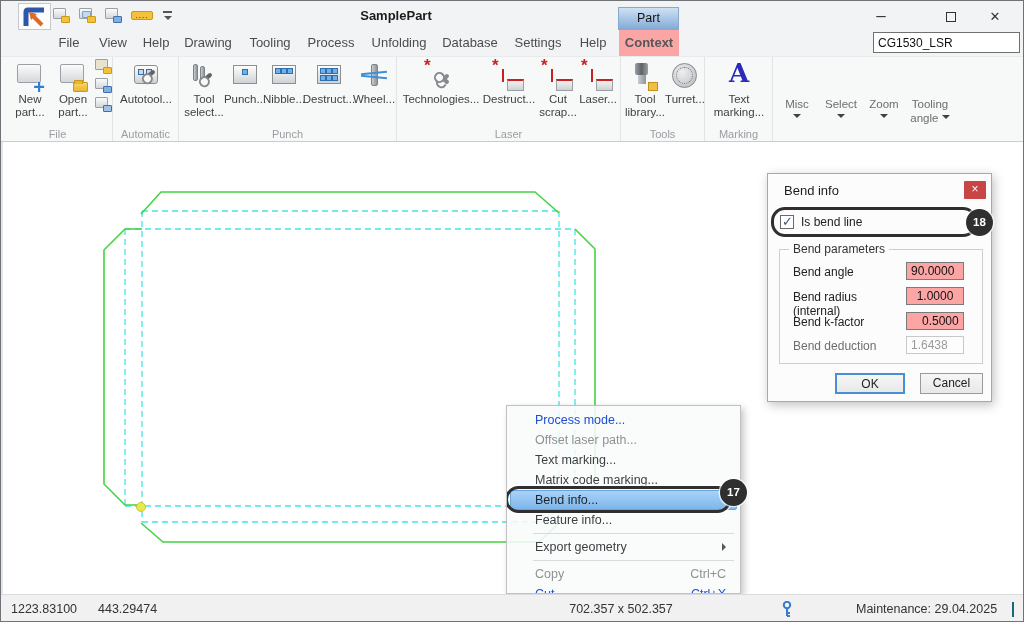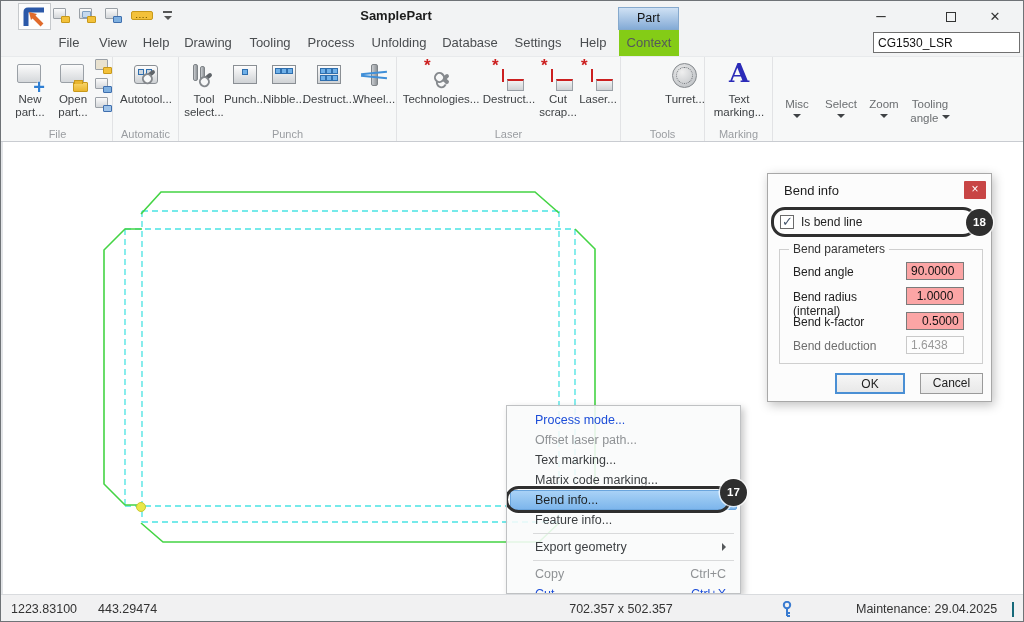--- a/index.html
+++ b/index.html
@@ -32,21 +32,21 @@
   .win-btn { position:absolute; top:0; width:44px; height:29px; text-align:center; line-height:29px;
              font-size:15px; color:#333; }
   .wb-min::after { content:"–"; font-size:17px; }
   .wb-max i { display:inline-block; width:10px; height:10px; border:1px solid #333; vertical-align:middle; }
   .wb-close::after { content:"✕"; font-size:13px; }
 
   
   .menubar { position:absolute; left:0; top:29px; width:1024px; height:26px; background:#f2f3f4; }
   .menu-item { position:absolute; top:0; height:26px; line-height:26px; text-align:center;
                font-size:13px; color:#4a4d50; }
-  .menu-item.context { background:#84cc16; color:#55585b; }
+  .menu-item.context { background:#fca5a5; color:#55585b;font-weight:bold; }
   .machine-combo { position:absolute; left:872px; top:31px; width:147px; height:21px; background:#fff;
                    border:1px solid #707070; display:flex; }
   .machine-combo input { flex:1; border:0; outline:0; font:12px "Liberation Sans",sans-serif; padding:0 4px; color:#111; background:transparent; }
 
   
   .ribbon { position:absolute; left:0; top:55px; width:1024px; height:86px; background:#f7f8f8;
             border-top:1px solid #e8eaec; border-bottom:1px solid #c9ccd1; }
   .rgroup { position:absolute; top:0; height:84px; border-right:1px solid #e2e3e5; }
   .rgroup-label { position:absolute; bottom:1px; left:0; width:100%; text-align:center;
                   font-size:11px; color:#9a9da1; }
@@ -300,20 +300,28 @@
       </div>
       <div class="rbtn" style="left:182px;width:38px">
         <span class="ic">
           <i class="laser-star" style="left:5px;top:0"></i><i class="laser-beam" style="left:10px;top:9px"></i><i class="laser-box"></i></span>
         <span>Laser...</span>
       </div>
       <div class="rgroup-label">Laser</div>
     </div>
 
     <div class="rgroup" style="left:620px;width:84px">
+      <div class="rbtn" style="left:2px;width:44px">
+        <span class="ic">
+            <i class="cyl"></i>
+            <i class="cyl2"></i>
+            <i class="ysq"></i>
+          </span>
+        <span>Tool library...</span>
+      </div>
       <div class="rbtn" style="left:44px;width:40px">
         <span class="ic">
             <i class="turret-ic"></i>
           </span>
         <span>Turret...</span>
       </div>
       <div class="rgroup-label">Tools</div>
     </div>
 
     <div class="rgroup" style="left:704px;width:68px">

